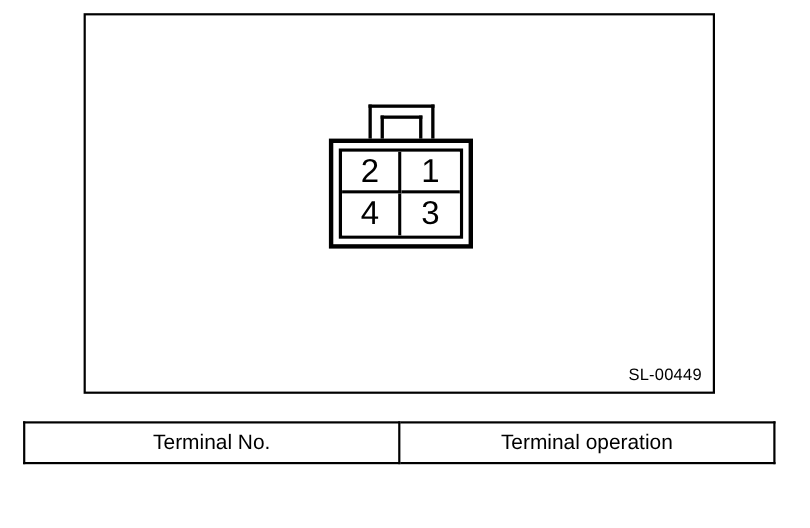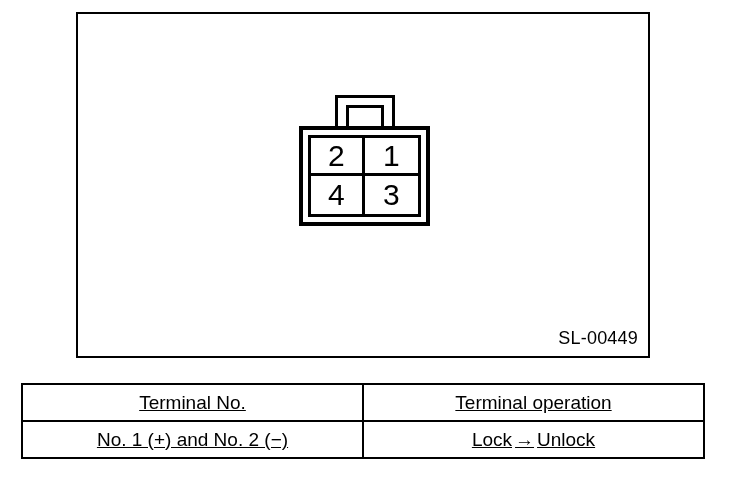--- a/index.html
+++ b/index.html
@@ -98,21 +98,21 @@
     background: #ffffff;
   }
   .terminal-cell.b-right { border-right: 3px solid #000000; }
   .terminal-cell.b-bottom { border-bottom: 3px solid #000000; }
 
   
   #figure-id {
     position: absolute;
     right: 10px;
     bottom: 7px;
-    font-size: 18px;
+    font-size: 15px;
     letter-spacing: 0.2px;
     white-space: nowrap;
     margin-top: 32px;
   }
 
   
   #spec-table {
     position: absolute;
     left: 21px;
     top: 383px;
@@ -122,21 +122,20 @@
     background: #ffffff;
   }
   #spec-table td {
     border: 2px solid #000000;
     height: 35px;
     text-align: center;
     vertical-align: middle;
     font-size: 19px;
     padding: 0 4px;
     white-space: nowrap;
-    text-decoration: underline;
   }
   #spec-table col.c1 { width: 341px; }
   #spec-table col.c2 { width: 341px; }
   .arrow-spacer { padding: 0 3px; }
 </style>
 </head>
 <body>
 
 <div id="figure-frame">
 
@@ -162,20 +161,14 @@
 <table id="spec-table">
   <colgroup>
     <col class="c1">
     <col class="c2">
   </colgroup>
   <tbody>
     <tr>
       <td>Terminal No.</td>
       <td>Terminal operation</td>
     </tr>
-    <tr>
-      <td>No. 1 (+) and No. 2 (−)</td>
-      <td>
-        <span>Lock</span><span class="arrow-spacer">→</span><span>Unlock</span>
-      </td>
-    </tr>
   </tbody>
 </table>
 
 </body></html>

